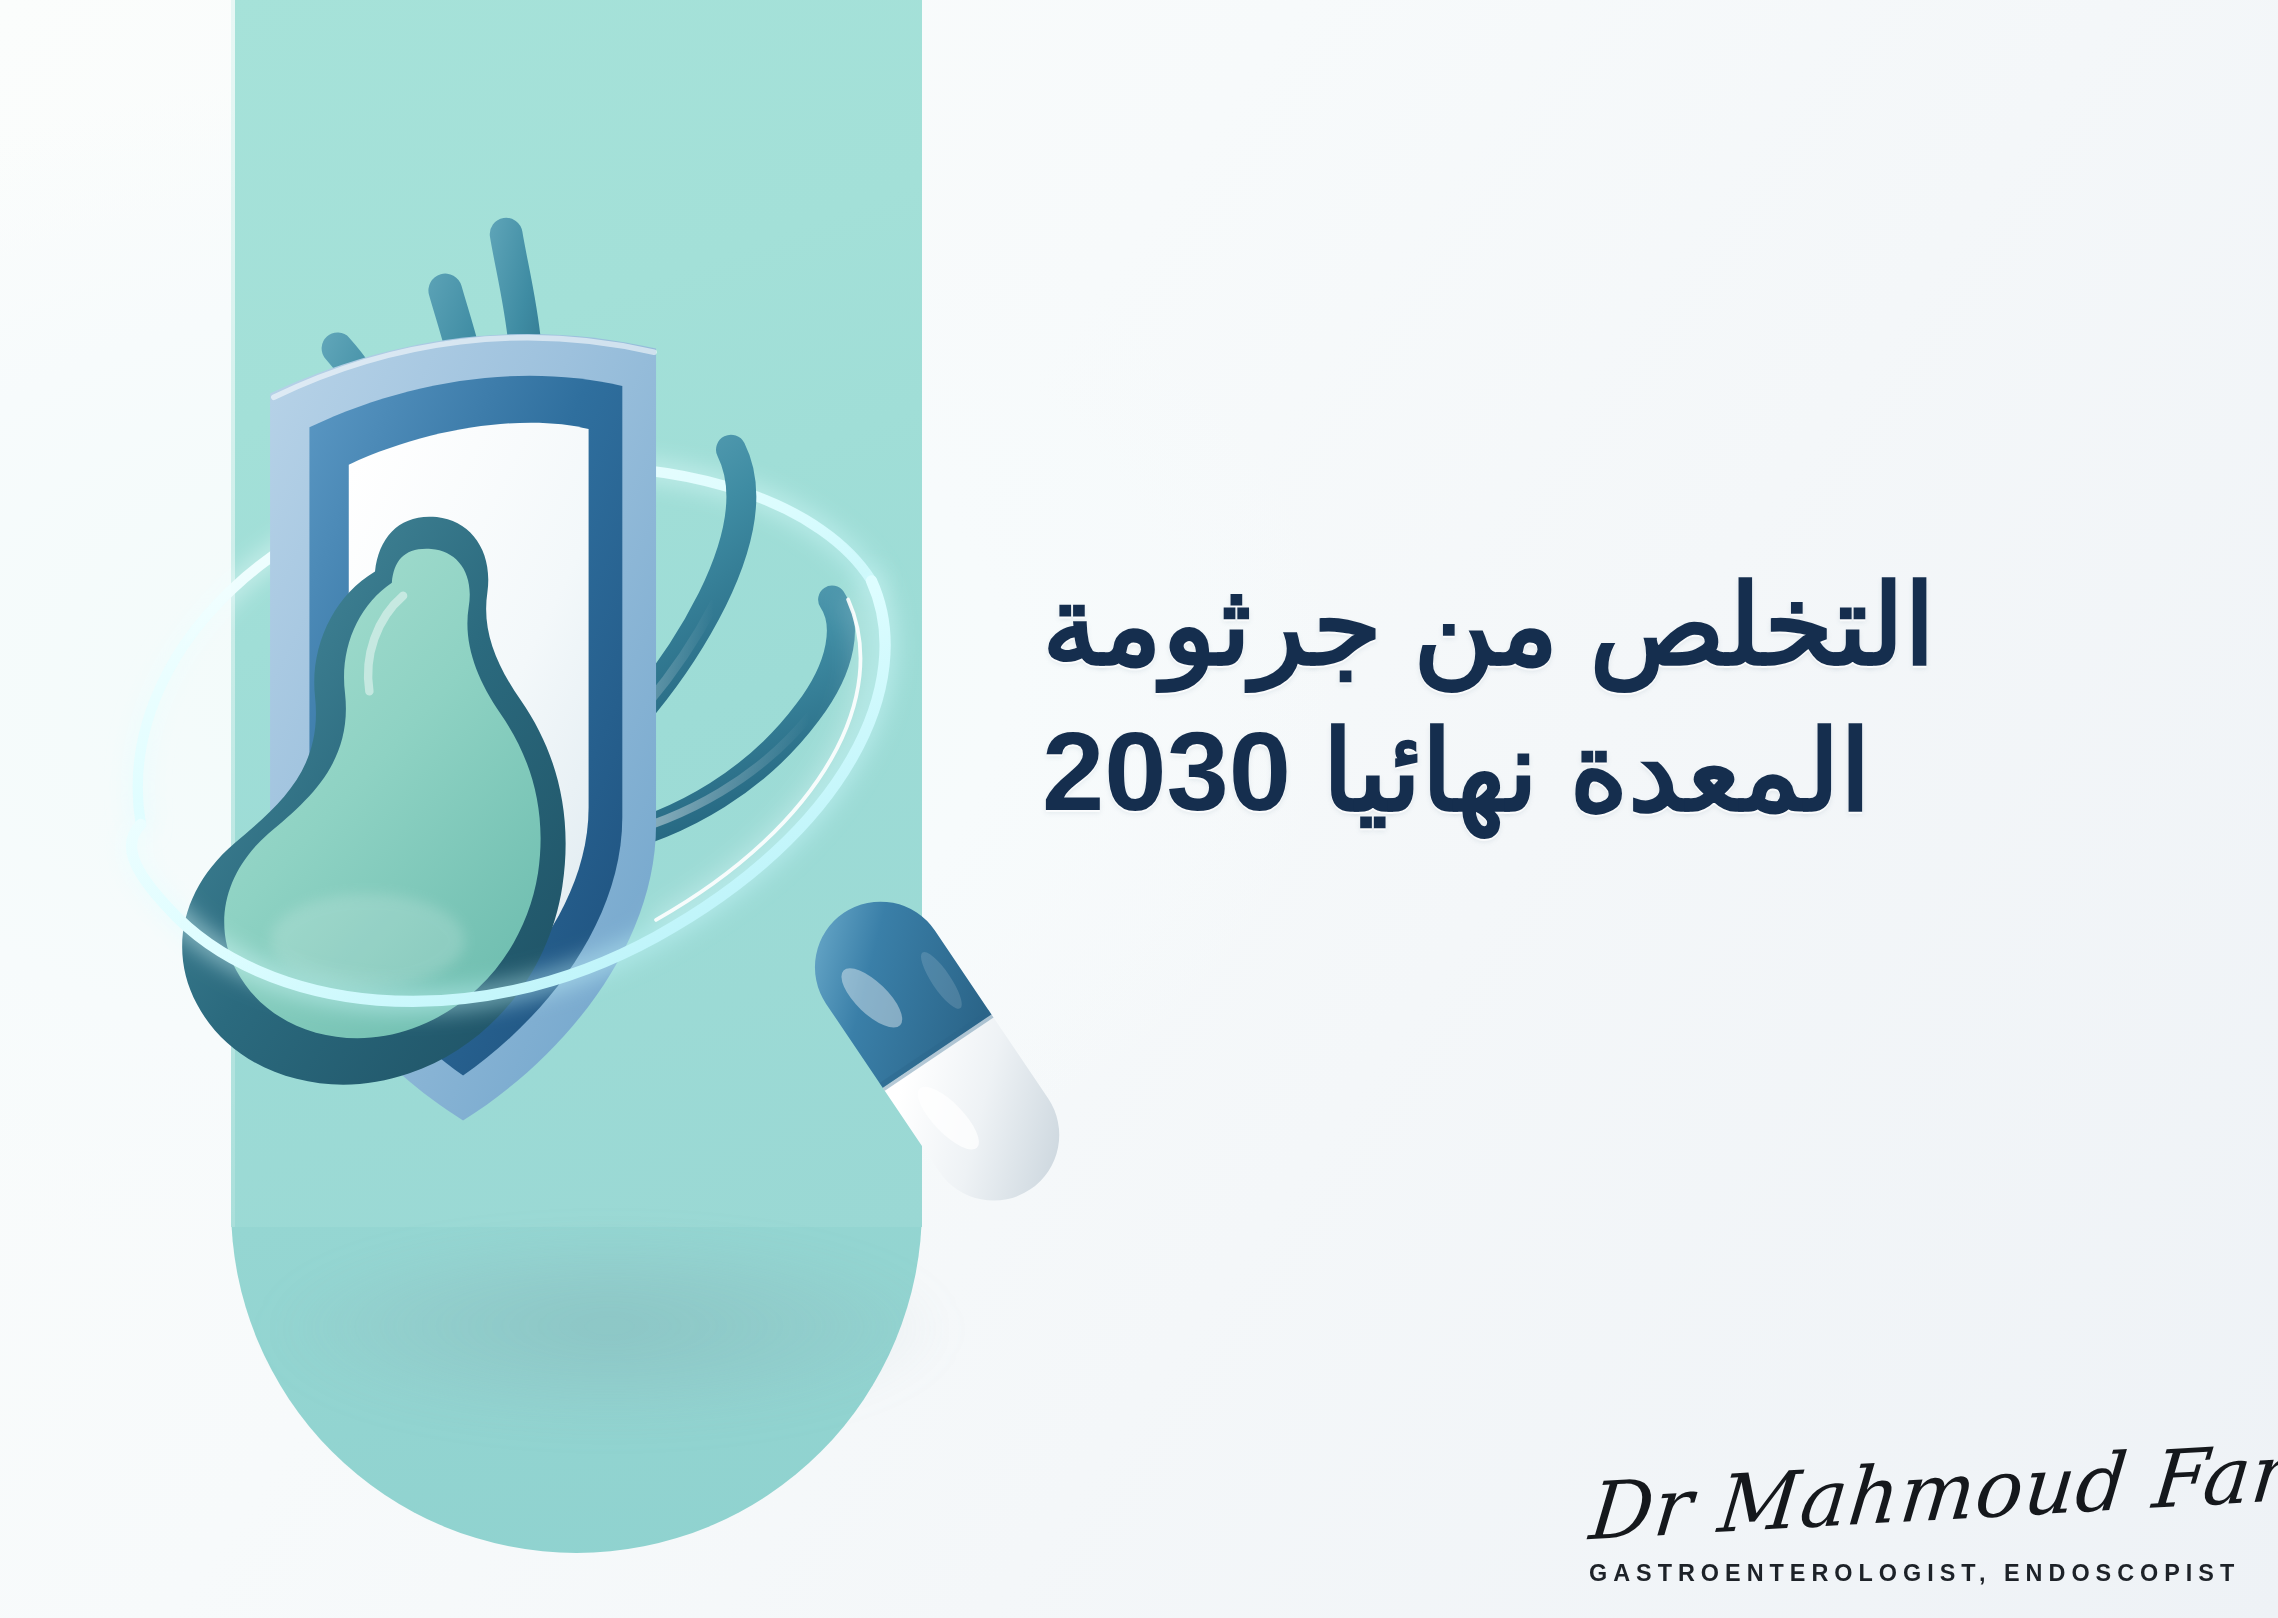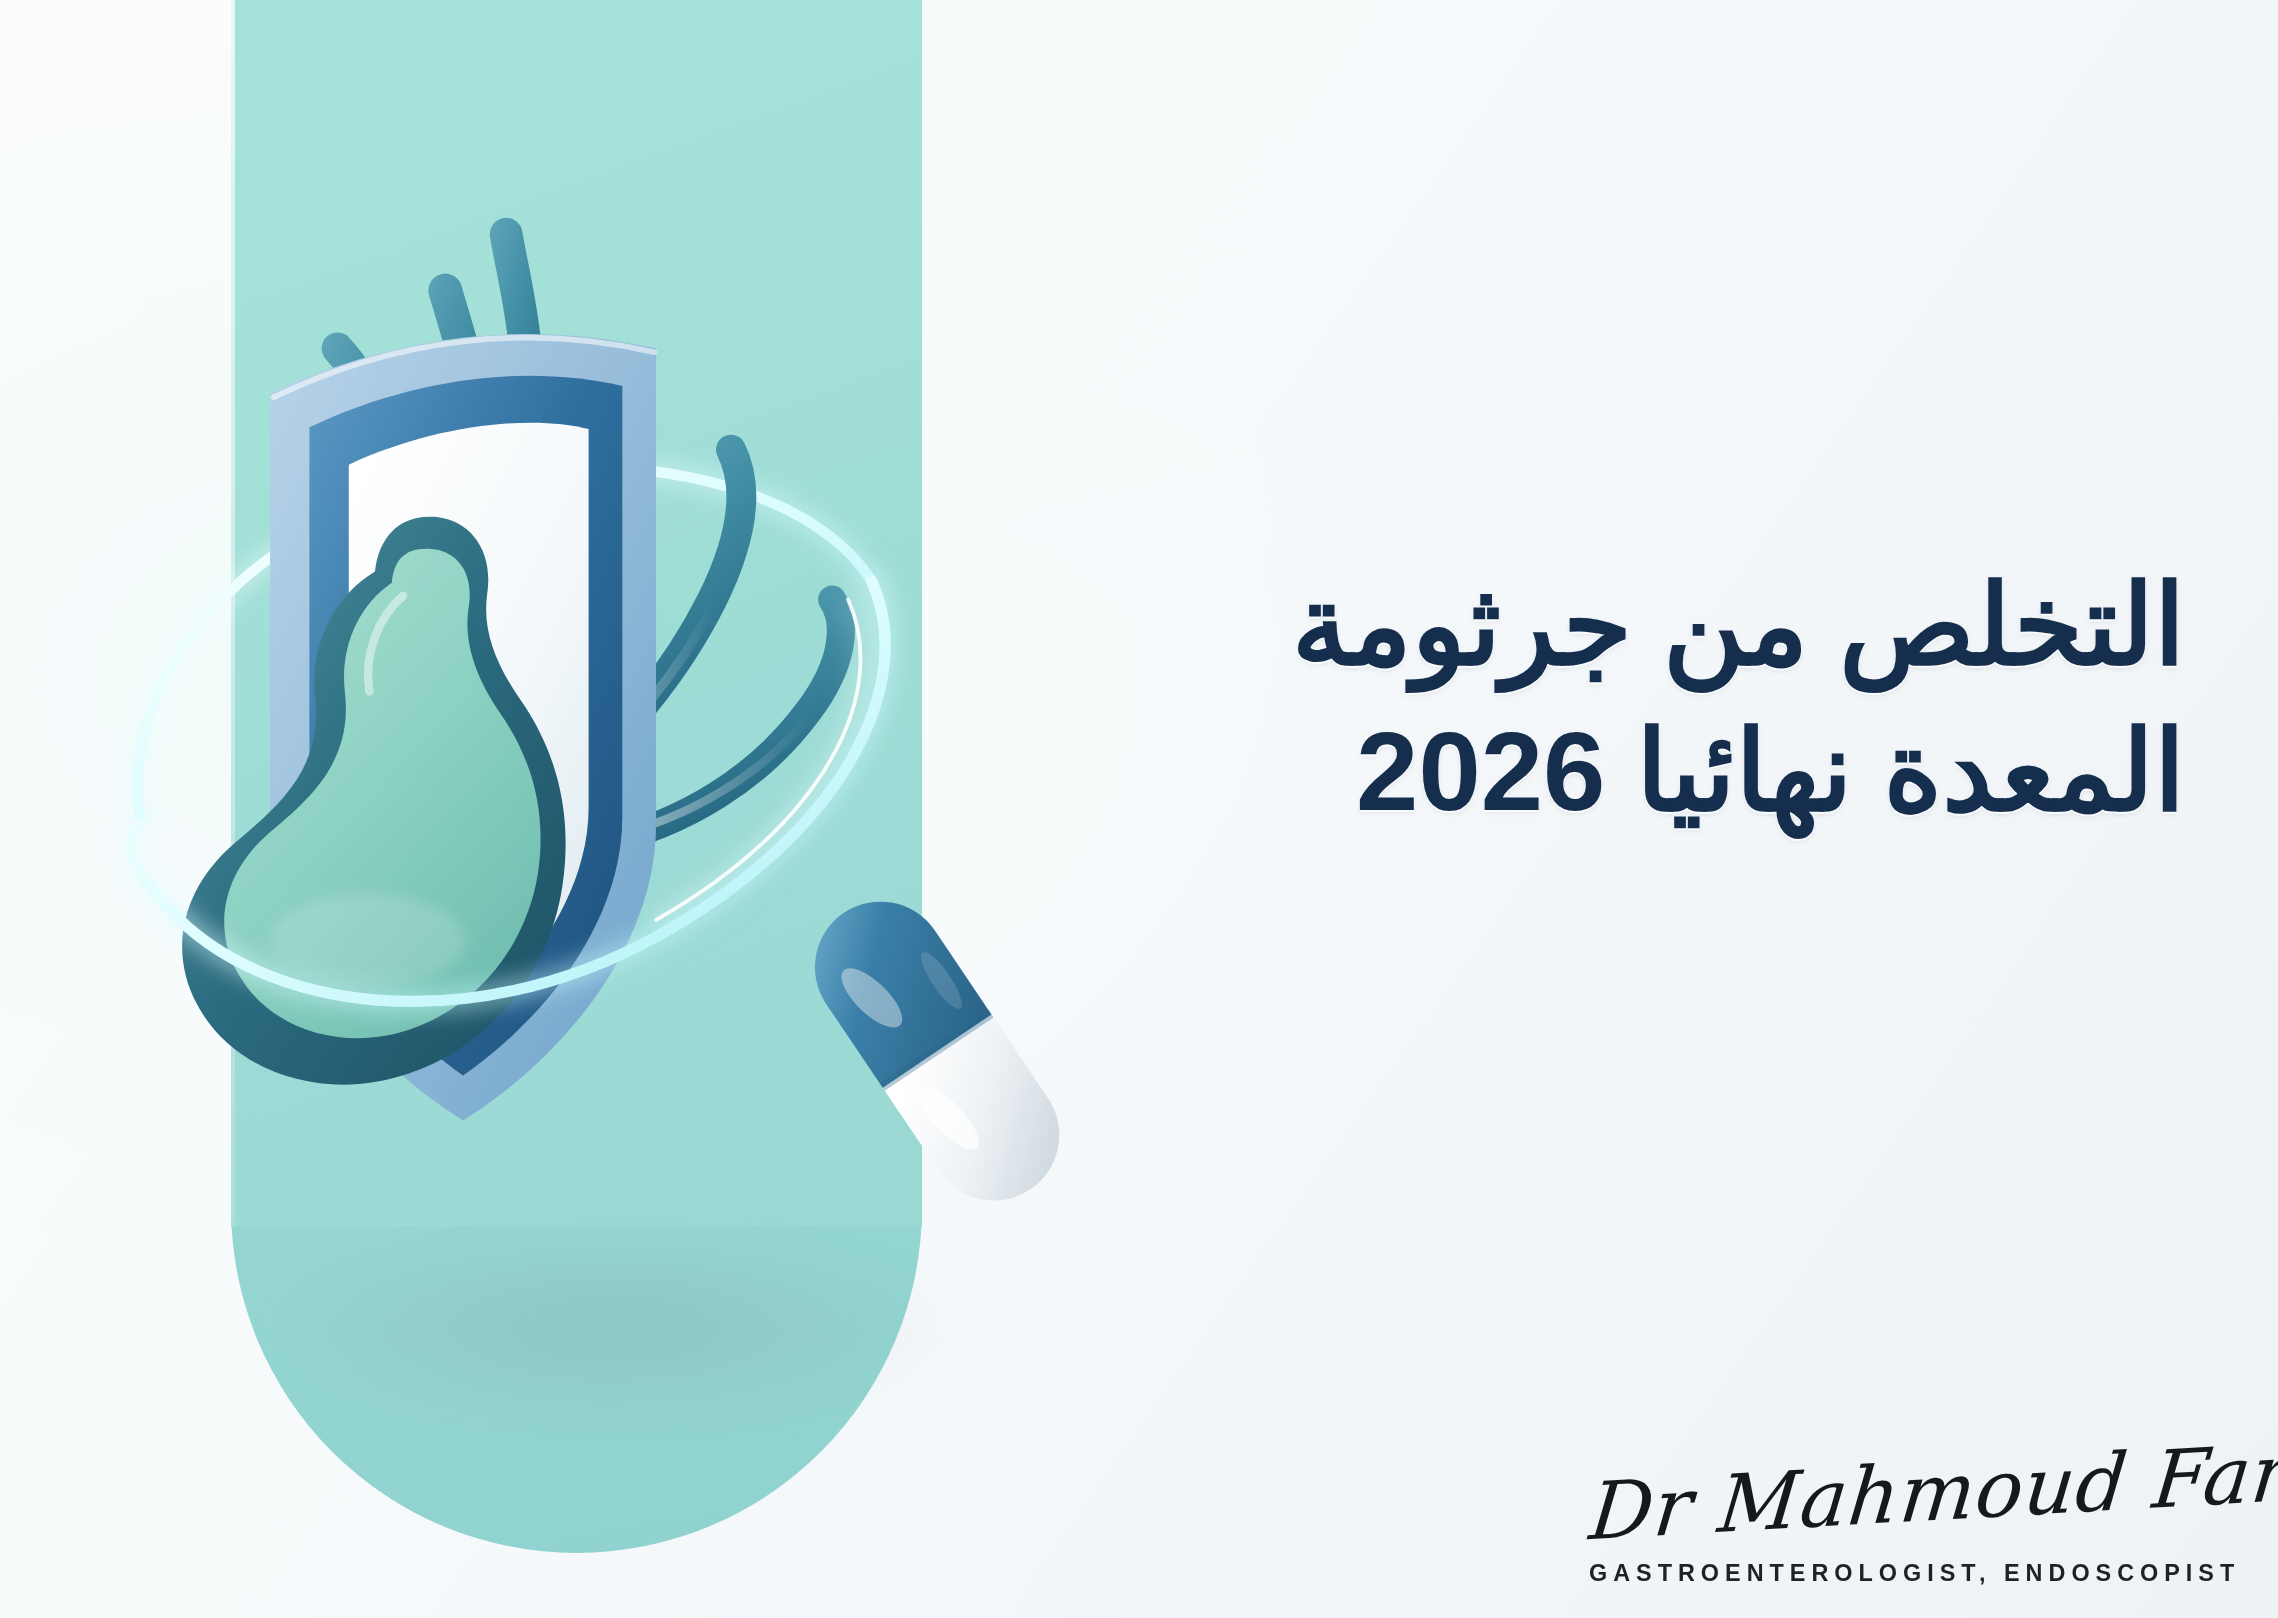--- a/index.html
+++ b/index.html
@@ -37,21 +37,21 @@
     filter:blur(20.6px);
   }
 
   
   .stage{position:absolute;left:0;top:0;width:1106px;height:1349px;}
   .stage svg{position:absolute;left:0;top:0;width:1106px;height:1349px;}
 
   
   .headline{
     position:absolute;right:94px;top:553px;width:1143px;
-    direction:rtl;text-align:right;
+    direction:rtl;text-align:left;
     color:#152e4e;
     font-weight:bold;
     font-size:112px;
     line-height:1.30;
     letter-spacing:-0.9px;
     text-shadow:0 1.9px 0.9px rgba(255,255,255,.85), 0 2.8px 5.6px rgba(120,140,160,.16);
   }
   .headline .ln{display:block;white-space:nowrap;}
 
   
@@ -255,21 +255,21 @@
 
         <ellipse cx="-26" cy="-86" rx="17" ry="42" fill="#ffffff" opacity=".40" transform="rotate(-12 -26 -86)"></ellipse>
         <ellipse cx="-30" cy="66" rx="16" ry="44" fill="#ffffff" opacity=".72" transform="rotate(-10 -30 66)"></ellipse>
         <ellipse cx="46" cy="-60" rx="10" ry="36" fill="#ffffff" opacity=".14"></ellipse>
       </g>
     </svg>
   </div>
 
   <div class="headline">
     <span class="ln">التخلص من جرثومة</span>
-    <span class="ln">المعدة نهائيا 2026</span>
+    <span class="ln">المعدة نهائيا 2030</span>
   </div>
 
   <div class="sigblock">
     <div class="signature">Dr Mahmoud Farouk</div>
     <div class="credentials">GASTROENTEROLOGIST, ENDOSCOPIST</div>
   </div>
 
 </div>
 
 

